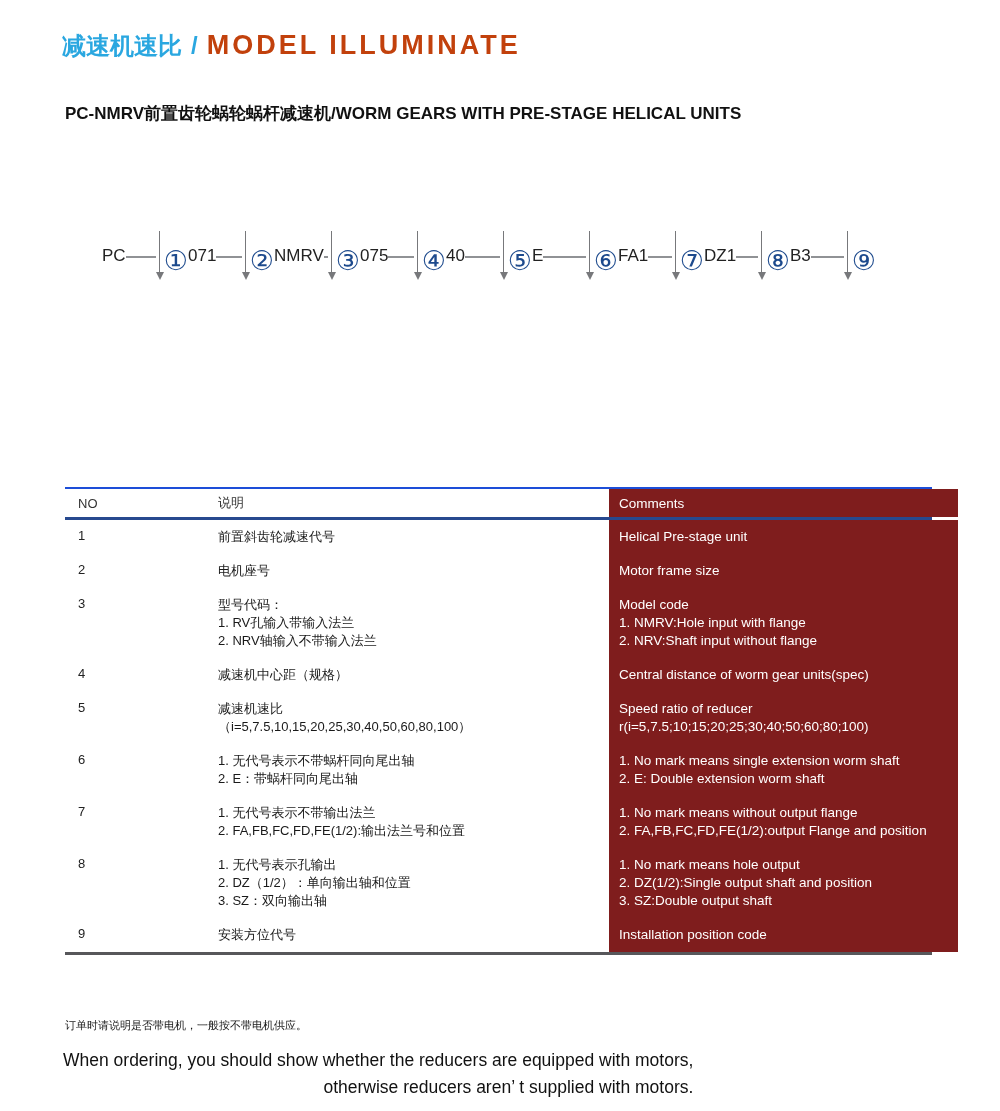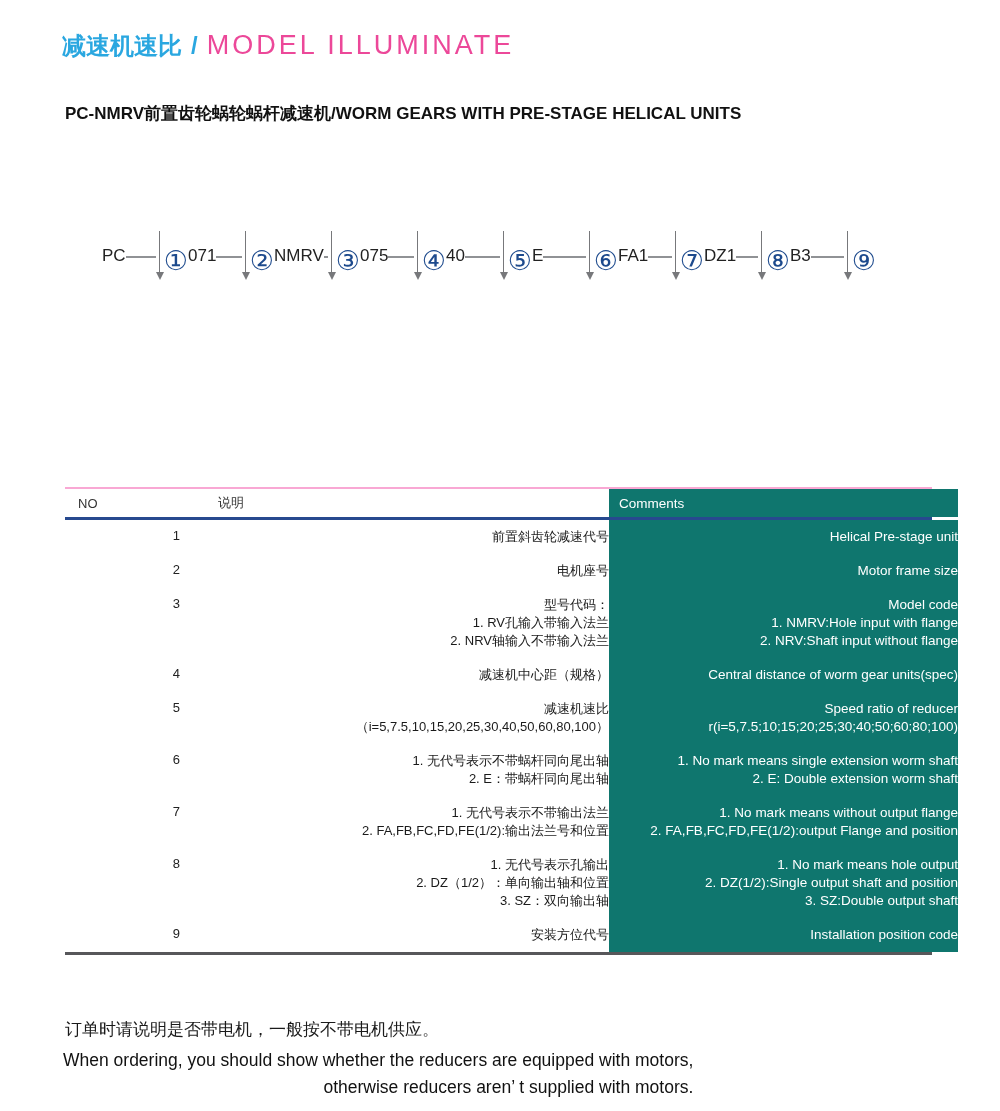--- a/index.html
+++ b/index.html
@@ -7,55 +7,54 @@
   body {
     width:1000px; height:1111px; position:relative;
     font-family:"Liberation Sans","DejaVu Sans",sans-serif;
     color:#1a1a1a;
   }
 
   
   .title { position:absolute; top:30px; left:62px; white-space:nowrap; }
   .title-zh { font-size:24px; font-weight:bold; color:#2aa7e0; }
   .title-sep { font-size:24px; font-weight:bold; color:#2aa7e0; margin:0 9px; }
-  .title-en { font-size:27px; font-weight:normal; color:#ec4899; letter-spacing:3px;text-align:right; }
+  .title-en { font-size:27px; font-weight:bold; color:#c2410c; letter-spacing:3px;text-align:right; }
 
   .subtitle { position:absolute; top:102px; left:65px; font-size:17px; font-weight:bold; color:#111; }
 
   
   .model { position:absolute; top:231px; left:102px; display:flex; }
   .mcol { width:86px; display:flex; flex-direction:row; align-items:center; }
   .mlabel { font-size:17px; color:#222; height:24px; line-height:24px; }
   .mline { width:72px; height:2px; background:#909295; margin-top:3px; }
   .marrow { height:49px; display:flex; flex-direction:column; align-items:center; }
   .stem { width:1px; height:41px; background:#77787b; }
   .ahead { width:0; height:0; border-left:4px solid transparent; border-right:4px solid transparent; border-top:8px solid #77787b; }
   .mnum { margin-top:11px; font-size:27px; line-height:28px; color:#1d4a8d; }
 
   
   .mtable {
     position:absolute; top:487px; left:65px; width:867px;
-    border-top:2px solid #f9a8d4; border-bottom:3px solid #57575a;
+    border-top:2px solid #1d4ed8; border-bottom:3px solid #57575a;
     font-size:13px;
-    text-align:right;
   }
   .thead { display:flex; height:31px; border-bottom:3px solid #27498f; }
   .c-no   { width:115px; padding-left:13px; flex-shrink:0; }
   .c-desc { width:393px; flex-shrink:0; padding-left:2px;margin-left:36px; }
-  .c-com  { width:349px; flex-shrink:0; background:#0f766e; color:#ffffff; padding-left:10px; }
+  .c-com  { width:349px; flex-shrink:0; background:#7f1d1d; color:#ffffff; padding-left:10px; }
   .thead .c-no, .thead .c-desc { display:flex; align-items:center; color:#333; }
   .thead .c-com { display:flex; align-items:center; font-size:13.5px; }
   .trow { display:flex; }
   .trow .c-no   { padding-top:8px; padding-bottom:8px; color:#222; }
   .trow .c-desc { padding-top:8px; padding-bottom:8px; }
   .trow .c-com  { padding-top:8px; padding-bottom:8px; font-size:13.5px; }
   .line { line-height:18px; }
 
   
-  .footer-zh { position:absolute; top:1018px; left:65px; font-size:17px; color:#1a1a1a; }
+  .footer-zh { position:absolute; top:1018px; left:65px; font-size:11px; color:#1a1a1a; }
   .footer-en { position:absolute; top:1047px; left:63px; font-size:17.5px; color:#111; }
   .footer-en .line { line-height:27px;text-align:right; }
 </style>
 </head>
 <body>
 
 <div class="title">
   <span class="title-zh">减速机速比</span><span class="title-sep">/</span><span class="title-en">MODEL ILLUMINATE</span>
 </div>
 

